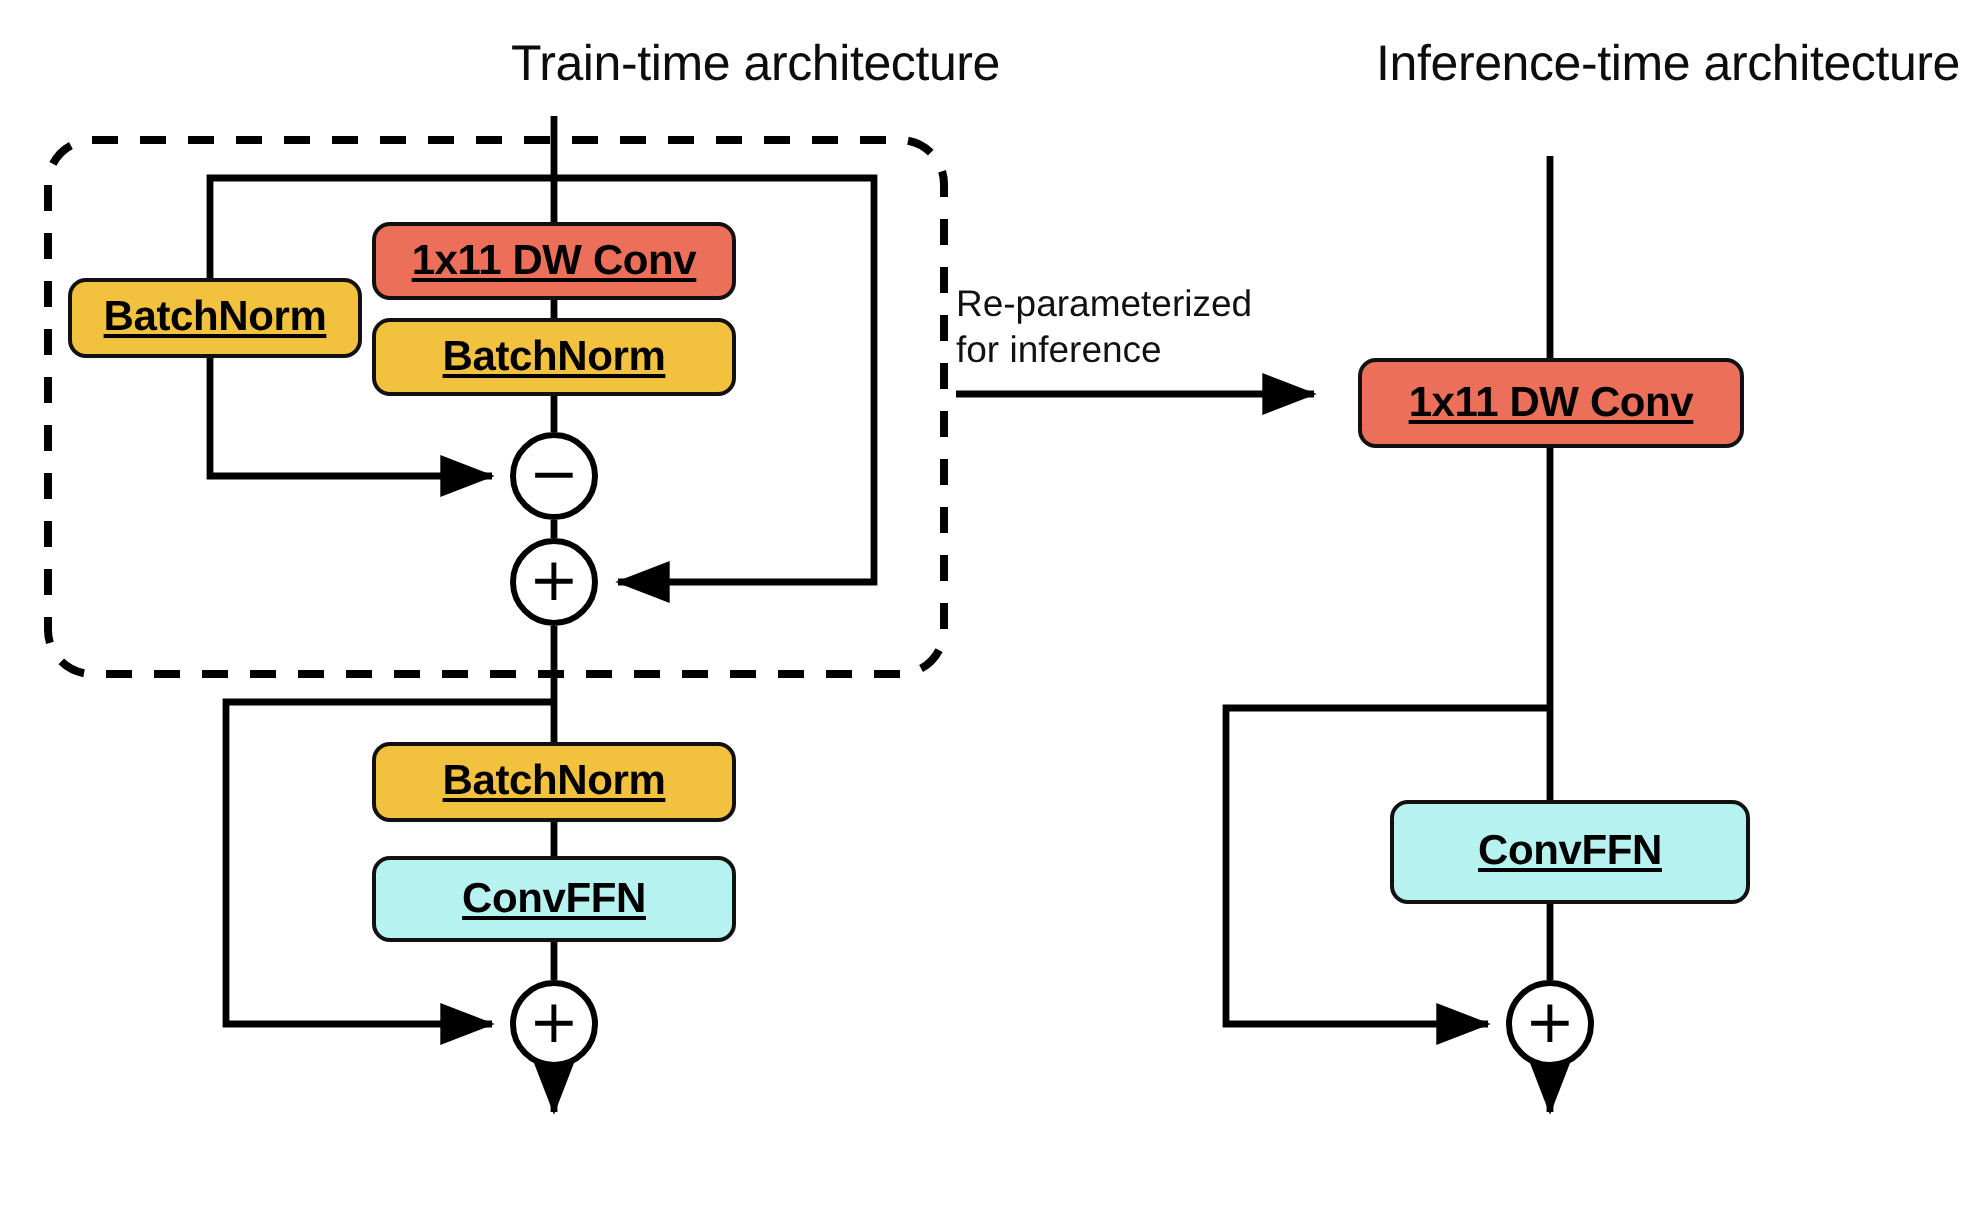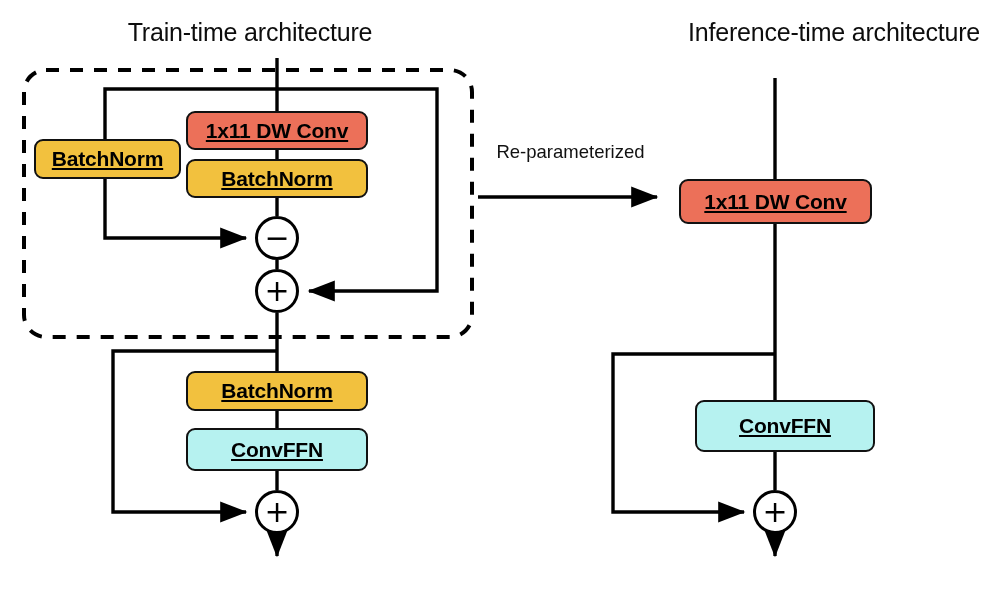--- a/index.html
+++ b/index.html
@@ -29,21 +29,21 @@
   }
   .panel-title {
     position: absolute;
     font-size: 25px;
     font-weight: 400;
     color: #0d0d0d;
     letter-spacing: -0.2px;
     white-space: nowrap;
     text-align: center;
   }
-  #title-train { left: 0px; top: 18px; width: 500px; }
+  #title-train { left: 0px; top: 18px; width: 500px; text-align: right; }
   #title-infer { left: 560px; top: 18px; width: 420px; text-align: right; }
 
   .op-box {
     position: absolute;
     box-sizing: border-box;
     border: 2.6px solid #111111;
     border-radius: 9px;
     display: flex;
     align-items: center;
     justify-content: center;
@@ -52,21 +52,20 @@
     color: #000000;
     letter-spacing: -0.2px;
     white-space: nowrap;
     z-index: 5;
     text-decoration: underline;
   }
   .arrow-label {
     position: absolute;
     font-size: 18.5px;
     color: #111111;
-    text-align: center;
     line-height: 1.22;
     white-space: nowrap;
   }
   .op-sym {
     position: absolute;
     box-sizing: border-box;
     border: 3px solid #000000;
     border-radius: 50%;
     background: #ffffff;
     display: flex;
@@ -132,20 +131,21 @@
 
     <line x1="775" y1="534" x2="775" y2="556" stroke="#000000" stroke-width="3.4" marker-end="url(#arrowD)"></line>
   </svg>
 
   <div class="panel-title" id="title-train">Train-time architecture</div>
 
   <div class="panel-title" id="title-infer">Inference-time architecture</div>
 
   <div class="arrow-label" style="left:478px; top:141px; width:185px;">
     <div>Re-parameterized</div>
+    <div>for inference</div>
   </div>
 
   <div class="op-box" style="left:34px; top:139px; width:147px; height:40px; background:#F2C13E;">
     <span>BatchNorm</span>
   </div>
 
   <div class="op-box" style="left:186px; top:111px; width:182px; height:39px; background:#EC7059;">
     <span>1x11 DW Conv</span>
   </div>
 

